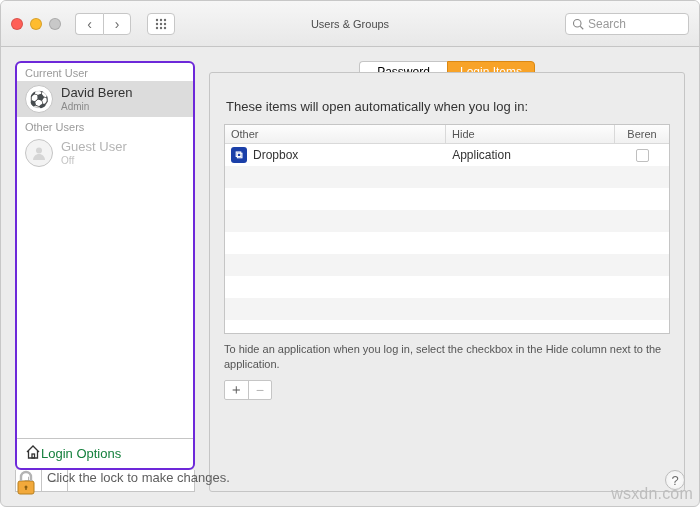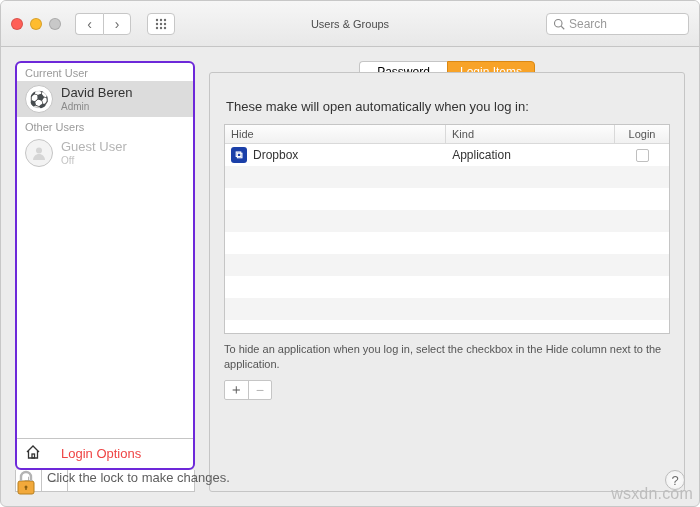--- a/index.html
+++ b/index.html
@@ -13,39 +13,39 @@
   .dot.red { background: #ff5f57; }
   .dot.yel { background: #febc2e; }
   .dot.grn { background: #c8c8c8; } 
   .nav { display: flex; margin-left: 6px; }
   .btn { height: 22px; background: #fff; border: 1px solid #c7c7c7; border-radius: 4px; display: flex; align-items: center; justify-content: center; font-size: 14px; color: #6b6b6b; cursor: default; }
   .nav .btn { width: 28px; }
   .nav .btn:first-child { border-radius: 4px 0 0 4px; border-right: none; }
   .nav .btn:last-child { border-radius: 0 4px 4px 0; }
   .grid-btn { width: 28px; margin-left: 8px; }
   .title { position: absolute; left: 50%; transform: translateX(-50%); font-size: 11px; color: #4c4c4c; }
-  .search { margin-left: auto; width: 143px; height: 22px; background: #fff; border: 1px solid #c7c7c7; border-radius: 4px; display: flex; align-items: center; padding: 0 6px; gap: 4px; color: #9a9a9a; font-size: 12px; }
+  .search { margin-left: auto; width: 124px; height: 22px; background: #fff; border: 1px solid #c7c7c7; border-radius: 4px; display: flex; align-items: center; padding: 0 6px; gap: 4px; color: #9a9a9a; font-size: 12px; }
   .search svg { width: 12px; height: 12px; color: #888; }
 
   
   .content { position: absolute; top: 60px; left: 0; right: 0; bottom: 0; display: flex; padding: 0 14px 14px 14px; gap: 14px; }
 
   
   .sidebar { width: 180px; display: flex; flex-direction: column; }
   .userlist { flex: 1; background: #fff; border: 2px solid #6d28d9; border-radius: 6px; overflow: hidden; display: flex; flex-direction: column; }
   .sect-label { font-size: 11px; color: #9a9a9a; padding: 4px 8px 2px; }
   .user-item { display: flex; align-items: center; gap: 8px; padding: 4px 8px; }
   .user-item.sel { background: #dcdcdc; }
   .avatar { width: 28px; height: 28px; border-radius: 50%; border: 1px solid #c5c5c5; background: #fff; display: flex; align-items: center; justify-content: center; font-size: 16px; color: #555; flex-shrink:0; }
   .avatar.ghost { color: #d1d1d1; background: #f3f3f3; }
   .u-name { font-size: 13px; color: #333; line-height: 1.1; }
   .u-name.dim { color: #b4b4b4; }
   .u-role { font-size: 10px; color: #8a8a8a; line-height: 1.1; }
   .u-role.dim { color: #c2c2c2; }
-  .login-opts { height: 30px; border-top: 1px solid #c5c5c5; display: flex; align-items: center; gap: 20px; padding: 0 8px; font-size: 13px; color: #ef4444; margin-top:auto; }
+  .login-opts { height: 30px; border-top: 1px solid #c5c5c5; display: flex; align-items: center; gap: 0; padding: 0 8px; font-size: 13px; color: #15803d; margin-top:auto; }
   .addrem { height: 22px; display: flex; border: 1px solid #c5c5c5; border-top: none; background: #fff; }
   .addrem .sq { width: 26px; border-right: 1px solid #c5c5c5; display:flex; align-items:center; justify-content:center; color:#b4b4b4; font-size:15px; font-weight: 300; }
 
   
   .main { flex: 1; display: flex; flex-direction: column; position: relative; }
   .tabs { display: flex; justify-content: center; height: 22px; }
   .tab { width: 88px; border: 1px solid #c5c5c5; font-size: 12px; display:flex; align-items:center; justify-content:center; background:#fff; }
   .tab.left { border-radius: 4px 0 0 4px; border-right: none; }
   .tab.right { border-radius: 0 4px 4px 0; }
   .tab.active { background:#f8a328; color:#fff; border-color:#d98814; }
@@ -157,26 +157,26 @@
         <div class="sq">−</div>
       </div>
     </div>
 
     <div class="main">
       <div class="tabs">
         <div class="tab left">Password</div>
         <div class="tab right active">Login Items</div>
       </div>
       <div class="panel">
-        <div class="panel-head">These make will open automatically when you log in:</div>
+        <div class="panel-head">These items will open automatically when you log in:</div>
         <div class="table">
           <div class="thead">
-            <div class="th col-item">Hide</div>
-            <div class="th col-kind">Kind</div>
-            <div class="th col-hide">Login</div>
+            <div class="th col-item">Other</div>
+            <div class="th col-kind">Hide</div>
+            <div class="th col-hide">Beren</div>
           </div>
           <div class="tbody">
             <div class="row">
               <div class="td col-item">
                 <div class="app-ico">⧉</div>
                 <span>Dropbox</span>
               </div>
               <div class="td col-kind">Application</div>
               <div class="td col-hide">
                   <div class="hide-cb"></div>

